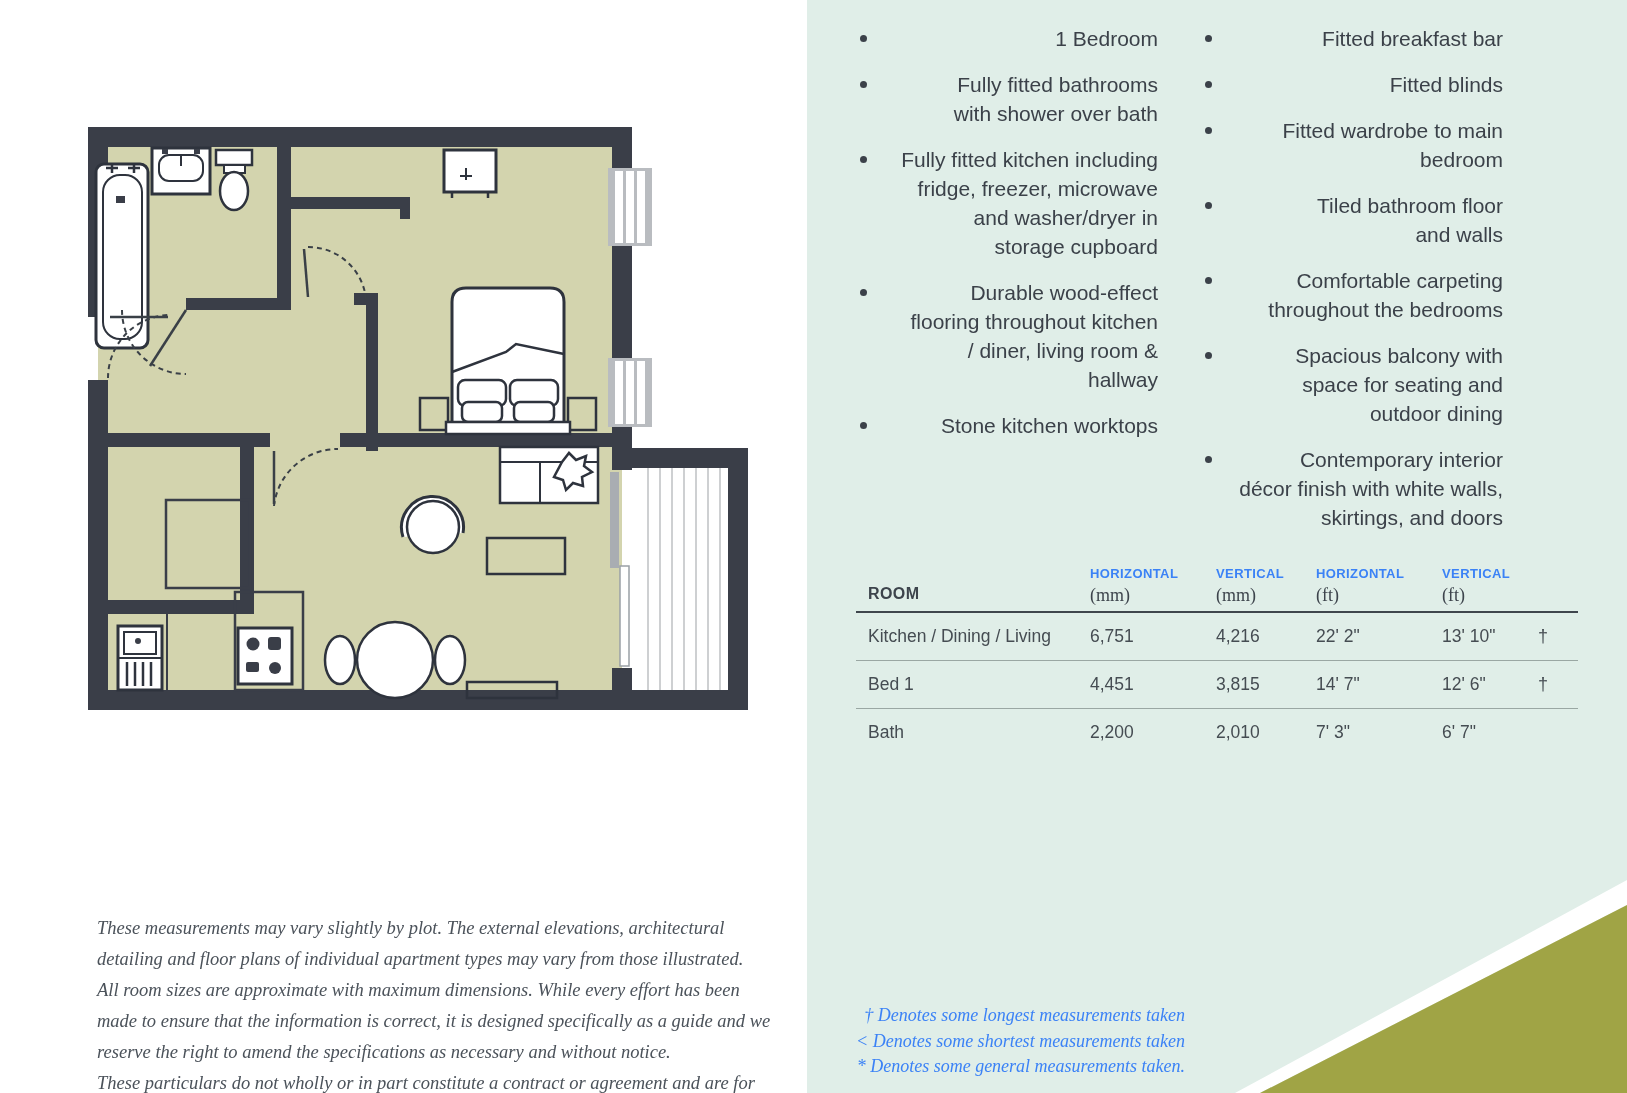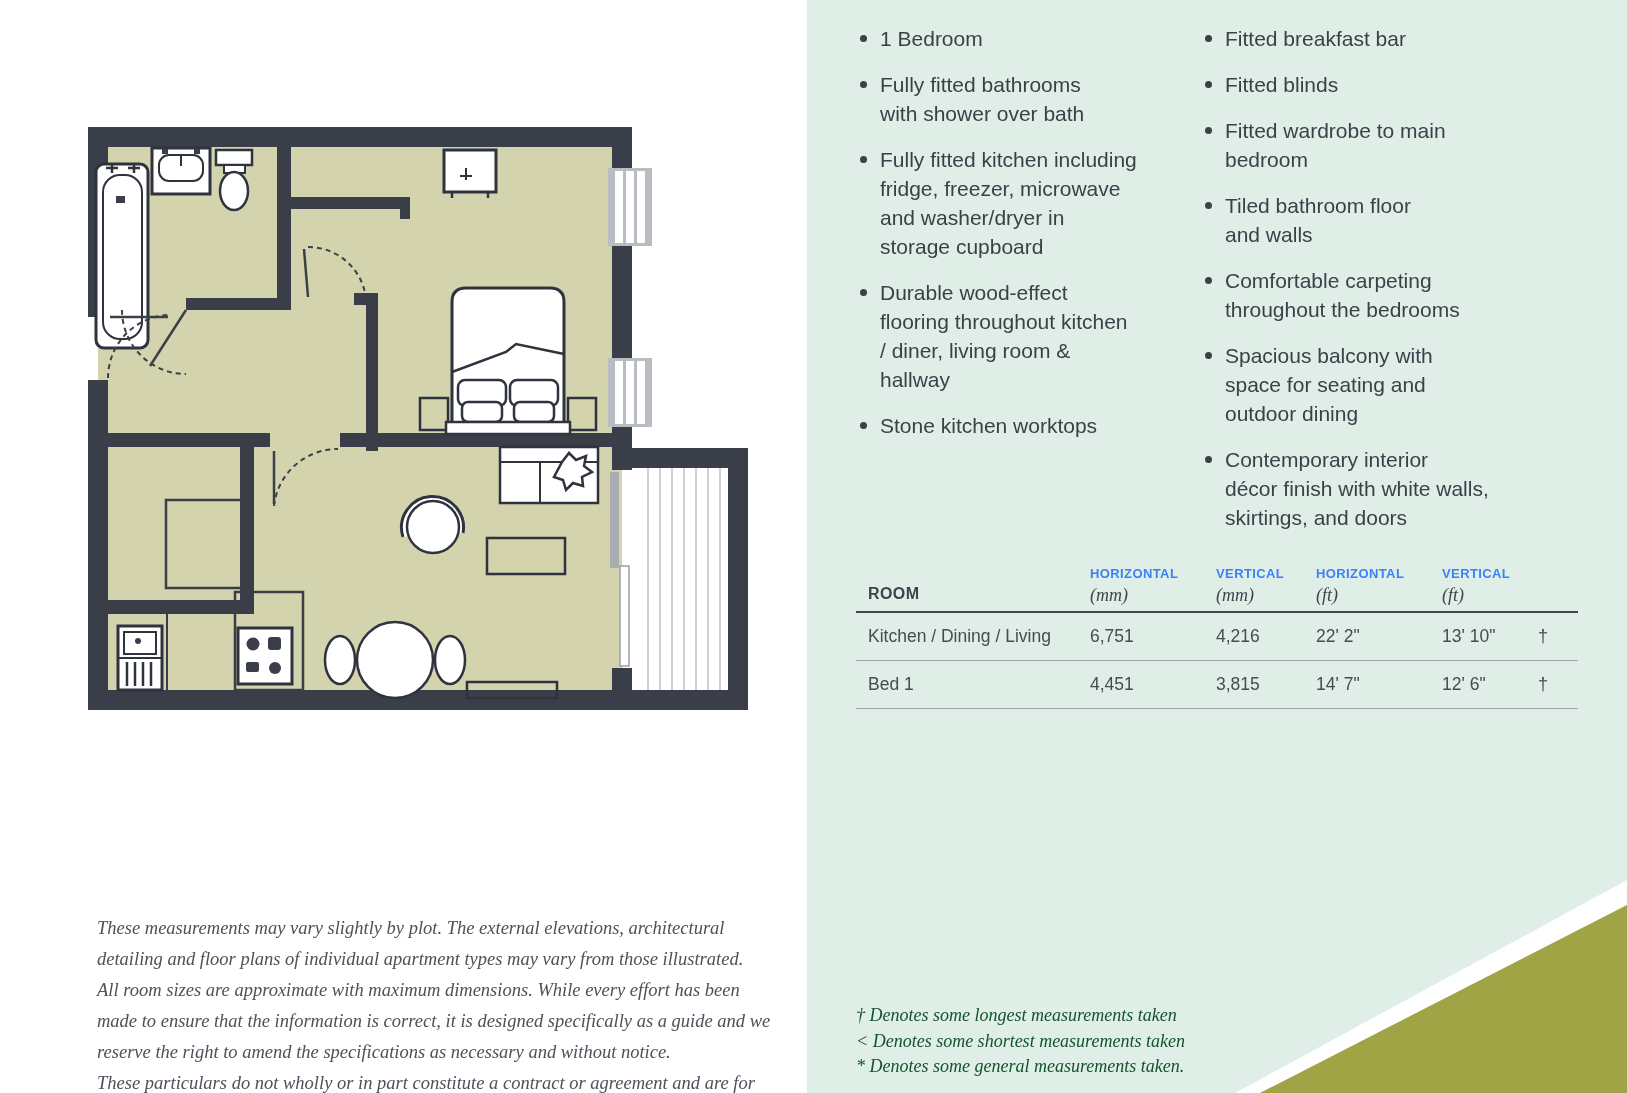--- a/index.html
+++ b/index.html
@@ -4,45 +4,45 @@
 <style>
   html,body{margin:0;padding:0;}
   body{width:1627px;height:1093px;position:relative;background:#ffffff;overflow:hidden;
        font-family:"Liberation Sans",sans-serif;}
   .panel{position:absolute;top:0;bottom:0;right:0;left:807px;background:#e0eee8;}
   
   .corner-svg{position:absolute;left:1227px;top:853px;}
   
   .plan-svg{position:absolute;left:84px;top:122px;}
   
-  .feat-col{position:absolute;top:24px;list-style:none;margin:0;padding:0;}
+  .feat-col{position:absolute;top:24px;list-style:none;margin:0;padding:0;text-align:right;}
   .feat-col.c1{left:858px;width:300px;}
   .feat-col.c2{left:1203px;width:300px;}
   .feat-col li{position:relative;padding-left:22px;margin:0 0 17px 0;
                font-size:21px;line-height:29px;color:#3b4149;}
   .feat-col li .txt{white-space:pre-line;}
   .feat-col li .dot{position:absolute;left:2px;top:11px;width:7px;height:7px;
                     border-radius:50%;background:#3b4149;}
   
   .dim-table{position:absolute;left:856px;top:566px;width:722px;color:#454c52;}
   .t-head{display:grid;grid-template-columns:234px 126px 100px 126px 96px 40px;
           align-items:end;border-bottom:2.5px solid #3f464d;padding-bottom:5px;}
   .t-head .room-h{font-size:16px;letter-spacing:.4px;color:#3d444c;padding-left:12px;
                   font-weight:bold;padding-bottom:3px;}
   .h-label{font-size:13px;font-weight:bold;letter-spacing:.4px;color:#3b82f6;}
-  .h-unit{font-family:"Liberation Serif",serif;font-style:italic;font-size:18px;
+  .h-unit{font-family:"Liberation Serif",serif;font-size:18px;
           margin-top:4px;color:#3d444c;}
   .t-row{display:grid;grid-template-columns:234px 126px 100px 126px 96px 40px;
          height:47px;align-items:center;font-size:17.5px;}
   .t-row.sep{border-bottom:1.5px solid rgba(96,110,105,.55);}
   .t-row .cell-room{padding-left:12px;}
   .t-row .cell-note{text-align:left;font-size:18px;}
   
   .footnotes{position:absolute;left:856px;top:1003px;font-family:"Liberation Serif",serif;
-             font-style:italic;font-size:18px;line-height:25.5px;color:#14532d;}
+             font-style:italic;font-size:18px;line-height:25.5px;color:#3b82f6;text-align:right;}
   
   .disclaimer{position:absolute;left:97px;top:913px;width:700px;
               font-family:"Liberation Serif",serif;font-style:italic;font-size:18.5px;
               line-height:31px;color:#4b525a;white-space:pre-line;}
 </style>
 </head>
 <body>
 
 <div class="panel"></div>
 
@@ -273,20 +273,28 @@
     <div class="cell-note">†</div>
   </div>
   <div class="t-row sep">
     <div class="cell-room">Bed 1</div>
     <div>4,451</div>
     <div>3,815</div>
     <div>14' 7"</div>
     <div>12' 6"</div>
     <div class="cell-note">†</div>
   </div>
+  <div class="t-row">
+    <div class="cell-room">Bath</div>
+    <div>2,200</div>
+    <div>2,010</div>
+    <div>7' 3"</div>
+    <div>6' 7"</div>
+    <div class="cell-note"></div>
+  </div>
 </div>
 
 <div class="footnotes">
   <div>† Denotes some longest measurements taken</div>
   <div>&lt; Denotes some shortest measurements taken</div>
   <div>* Denotes some general measurements taken.</div>
 </div>
 
 <div class="disclaimer">These measurements may vary slightly by plot. The external elevations, architectural
 detailing and floor plans of individual apartment types may vary from those illustrated.

